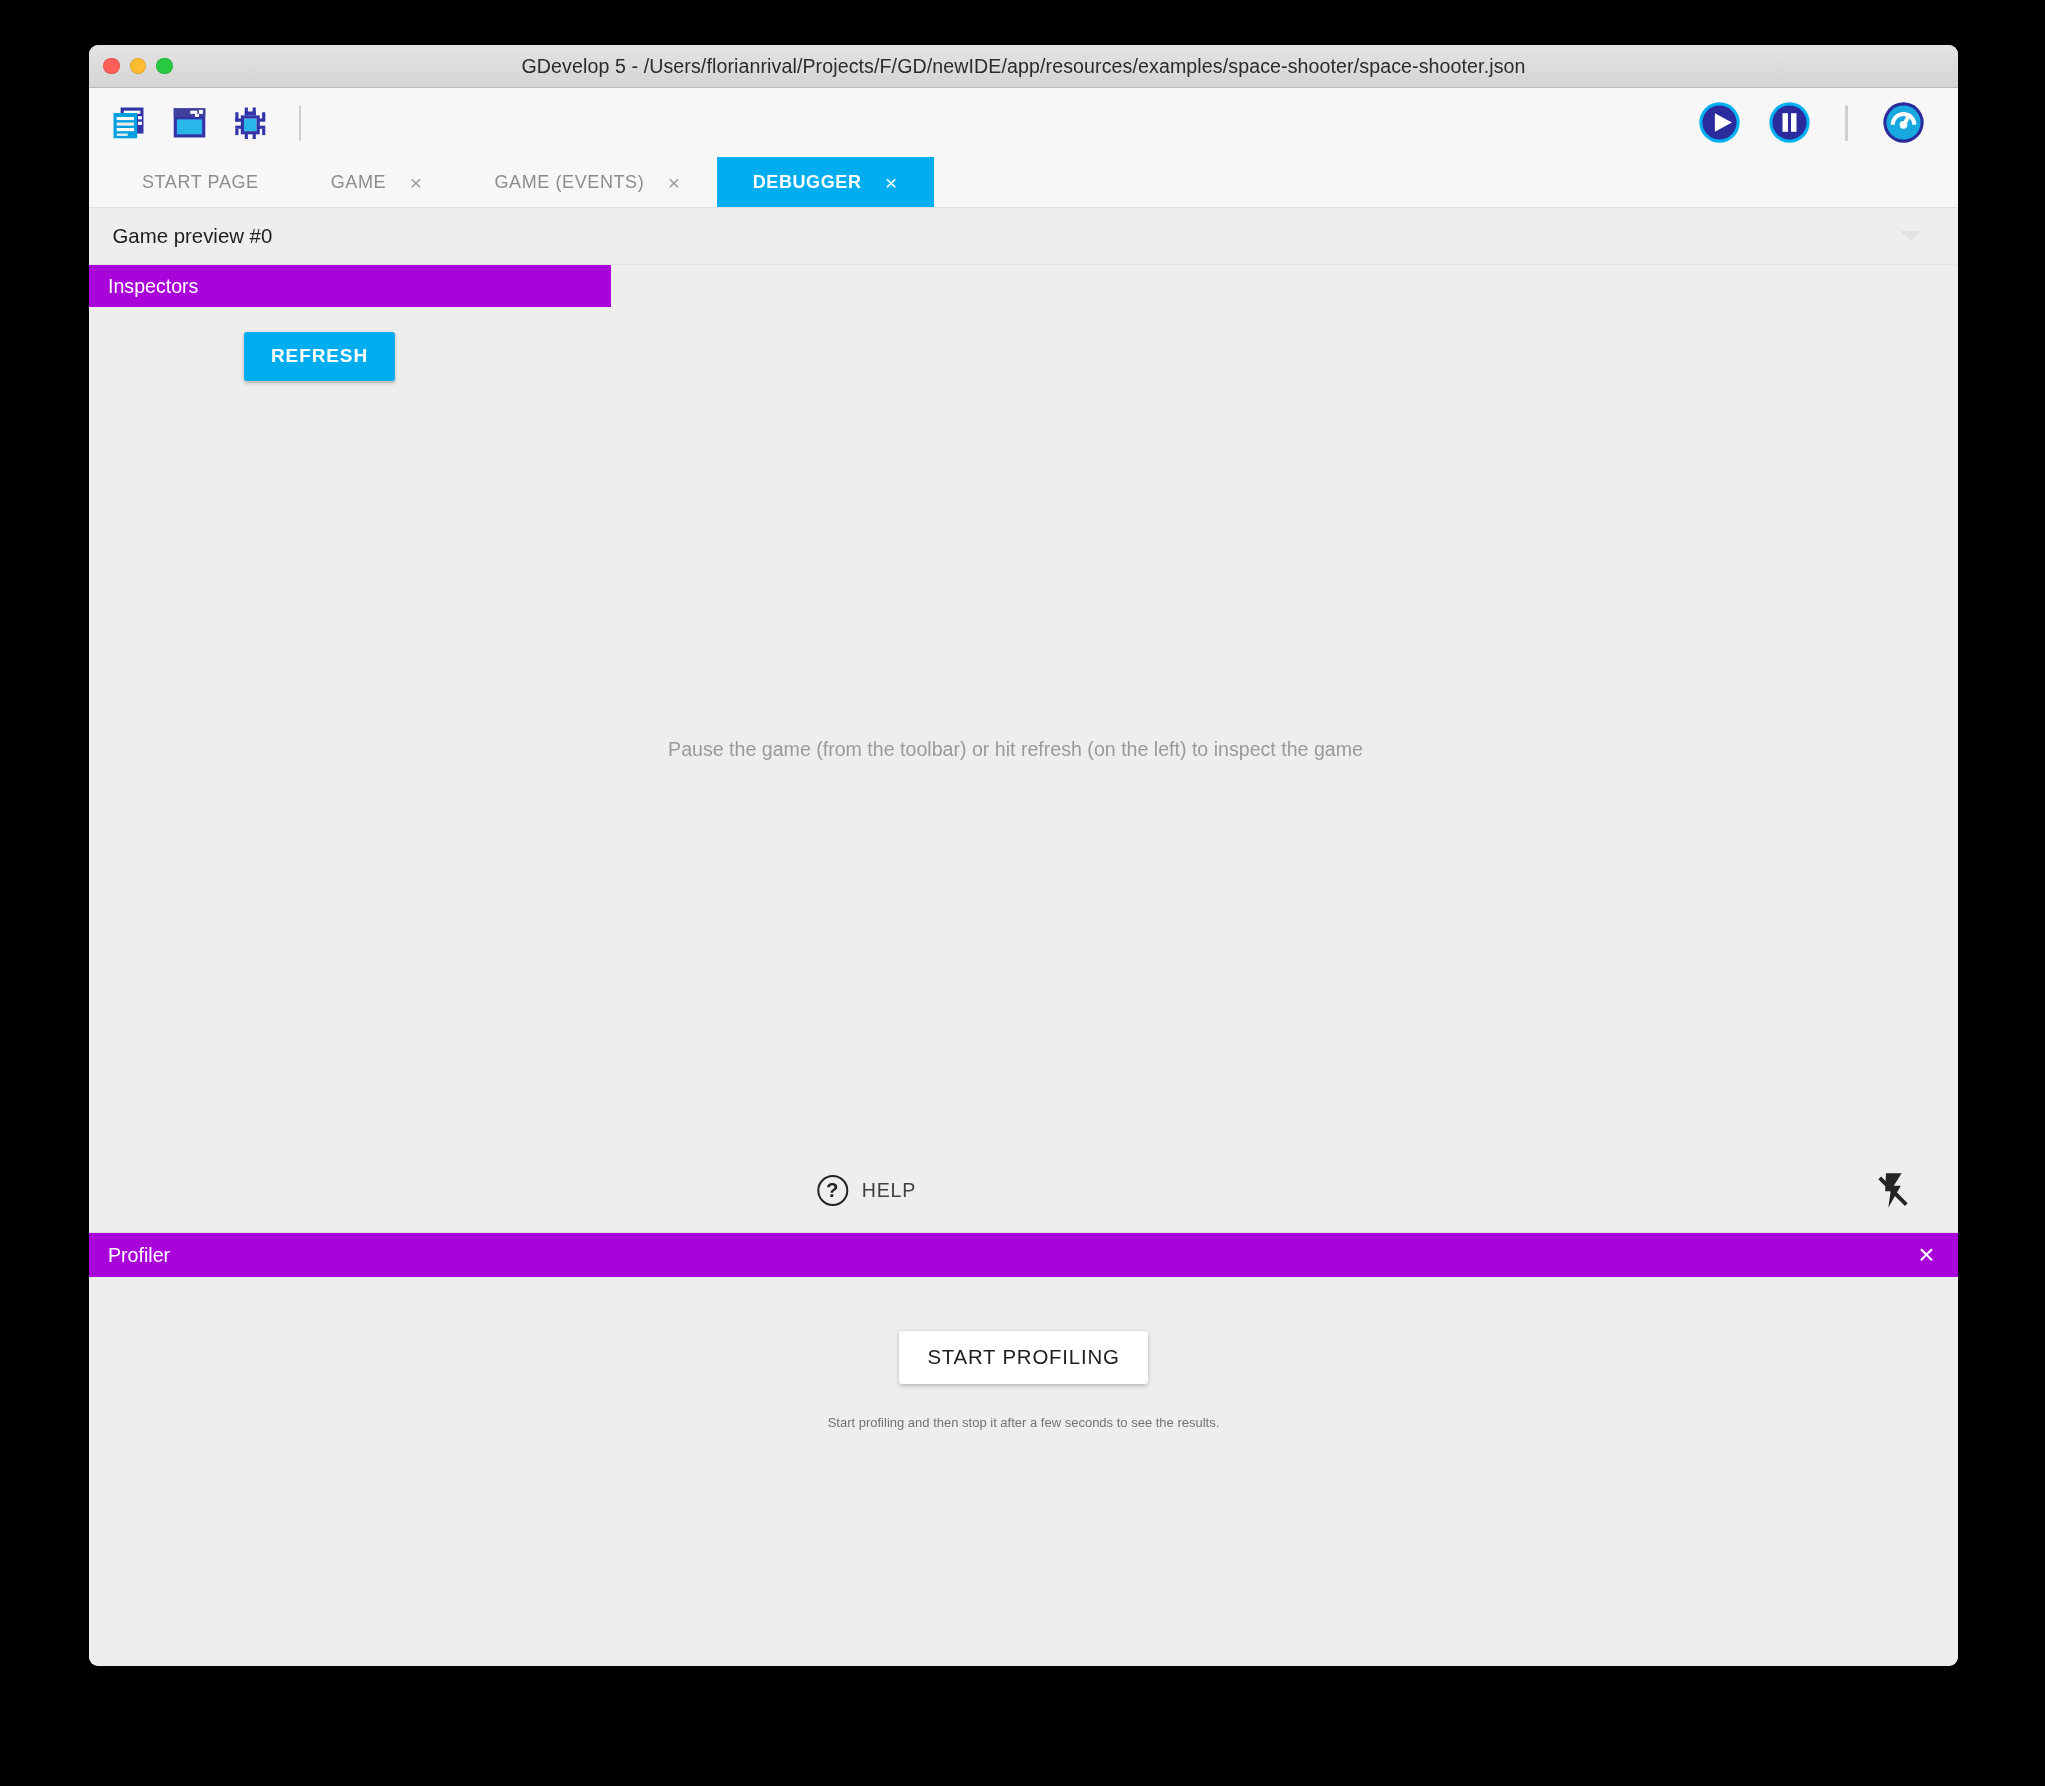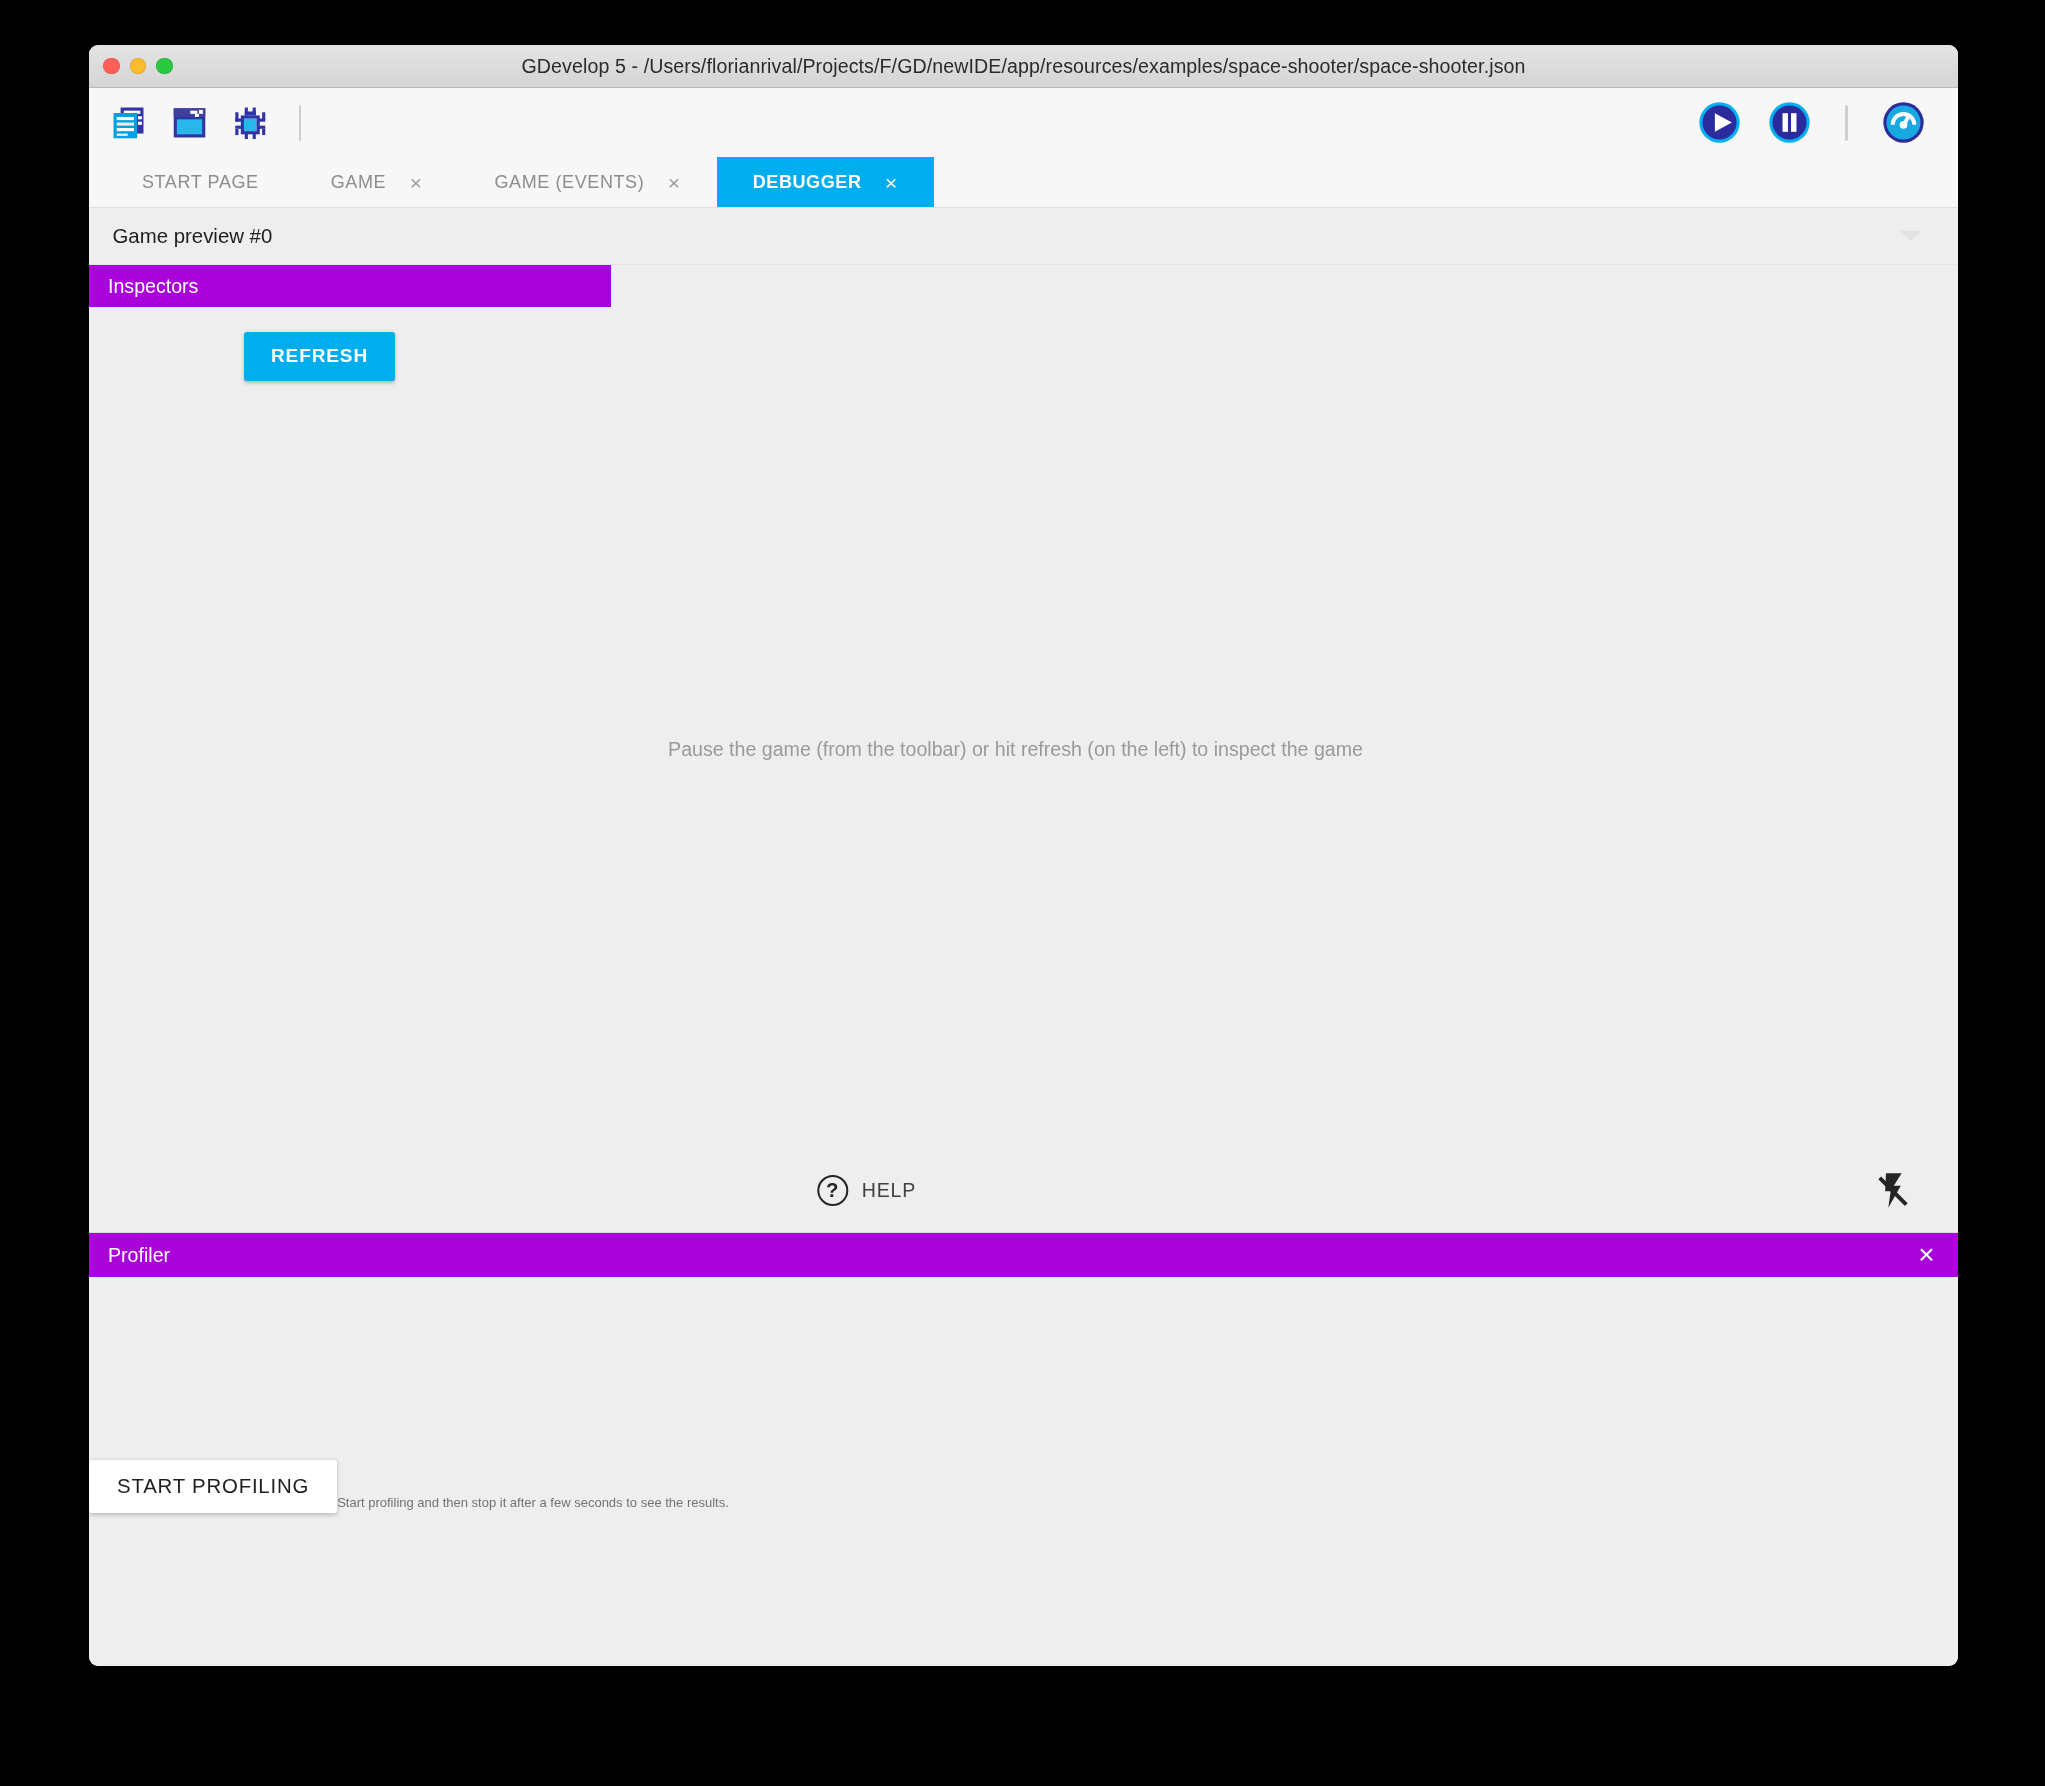--- a/index.html
+++ b/index.html
@@ -281,23 +281,23 @@
   }
   .profiler-close {
     font-size: 28px;
     line-height: 1;
     font-weight: 300;
     color: #ffffff;
   }
   .profiler-body {
     flex: 1 1 auto;
     display: flex;
-    flex-direction: row;
-    align-items: center;
-    padding-top: 30px;
+    flex-direction: column;
+    align-items: center;
+    padding-top: 54px;
     box-sizing: border-box;
   }
   .start-profiling-btn {
     background: #ffffff;
     color: #1e1e1e;
     font-size: 20.4px;
     letter-spacing: 0.8px;
     padding: 15px 28px;
     border-radius: 3.1px;
     box-shadow: 0 1.6px 4.7px rgba(0,0,0,0.22);

